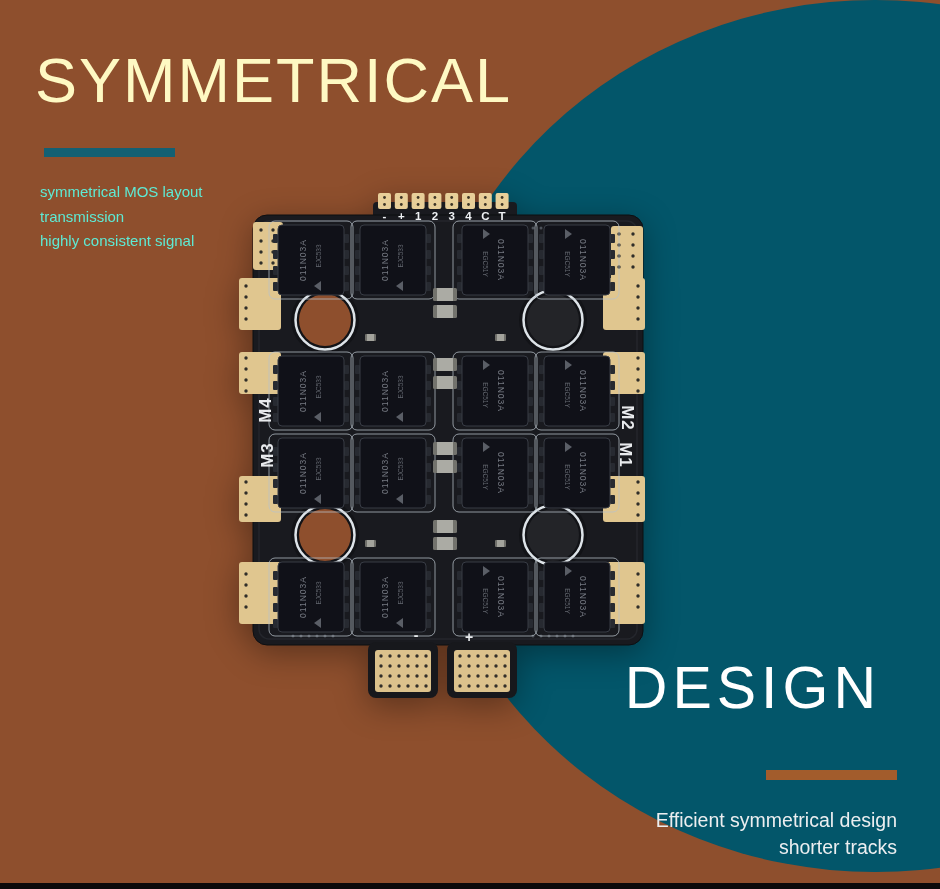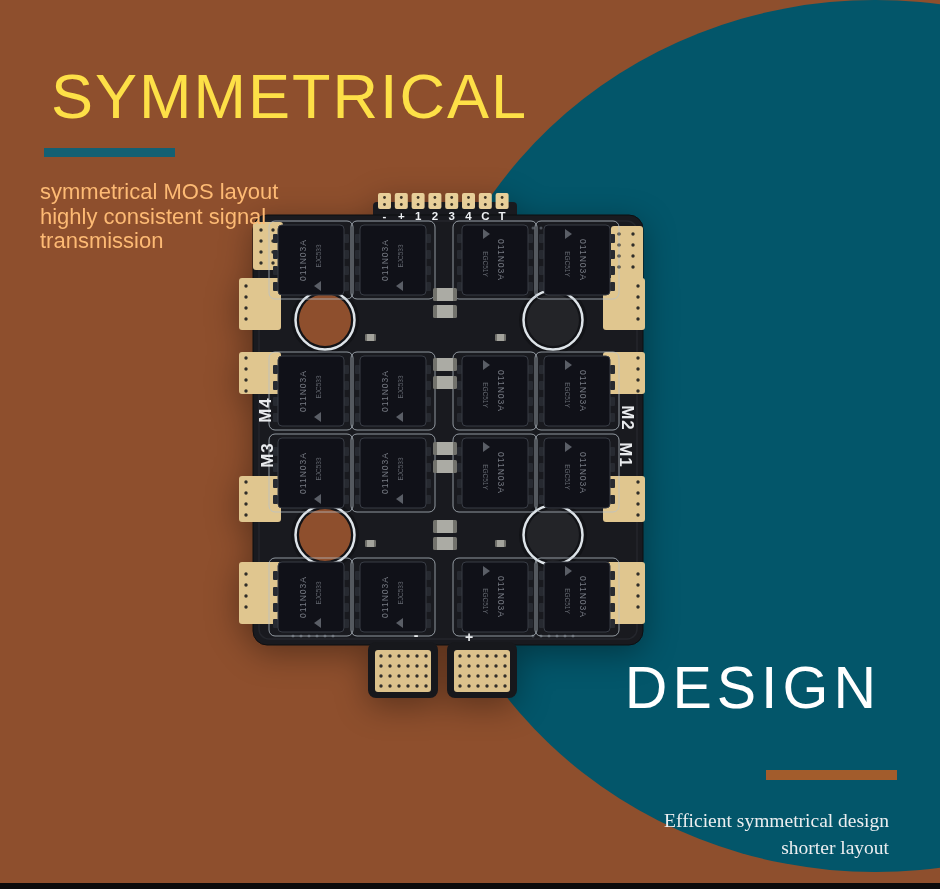--- a/index.html
+++ b/index.html
@@ -6,47 +6,47 @@
   .stage{
     position:relative;width:940px;height:889px;overflow:hidden;
     background:#8e4f2d;
     font-family:"Liberation Sans","DejaVu Sans",sans-serif;
   }
   .circle{
     position:absolute;left:415px;top:0;width:920px;height:872px;
     border-radius:50%;background:#03566a;
   }
   .hero-title{
-    position:absolute;left:35px;top:44px;margin:16px;
+    position:absolute;left:35px;top:44px;margin:0;
     font-size:63px;font-weight:300;letter-spacing:2px;line-height:1.15;
-    color:#fde047;white-space:nowrap;
+    color:#fef9c3;white-space:nowrap;
   }
   .hero-underline{
     position:absolute;left:44px;top:148px;width:131px;height:9px;background:#136073;
   }
   .hero-desc{
     position:absolute;left:40px;top:180px;margin:0;width:260px;
-    font-size:22px;line-height:24.5px;color:#fdba74;font-weight:400;
+    font-size:15px;line-height:24.5px;color:#5eead4;font-weight:400;
   }
   .hero-desc span{display:block;}
   .pcb-svg{
     position:absolute;left:237px;top:190px;width:410px;height:512px;
     filter:drop-shadow(0 8px 16px rgba(0,0,0,0.35));
   }
   .design-block{
     position:absolute;right:43px;top:640px;
     display:flex;flex-direction:column;align-items:flex-end;text-align:right;
   }
   .design-title{
     margin:16px;font-size:59px;font-weight:300;letter-spacing:5px;line-height:1.1;
     color:#ffffff;white-space:nowrap;
   }
   .design-underline{width:131px;height:10px;background:#a25c2c;margin-top:33px;}
   .design-caption{
-    margin:27px 8px 0 0;font-size:19.5px;line-height:27.5px;color:#eceef0;font-family:Liberation Serif, serif;
+    margin:27px 0 0 0;font-size:19.5px;line-height:27.5px;color:#eceef0;
   }
   .design-caption span{display:block;}
   .bottom-strip{
     position:absolute;left:0;top:883px;width:940px;height:6px;background:#0a0a0b;
   }
   text{font-family:"Liberation Sans","DejaVu Sans",sans-serif;}
 </style>
 </head>
 <body>
 
@@ -299,27 +299,27 @@
     <g fill="#e9ebee" font-size="14" font-weight="bold" text-anchor="middle">
       <text x="179" y="450">-</text>
       <text x="232" y="452">+</text>
     </g>
   </svg>
 
   <h1 class="hero-title">SYMMETRICAL</h1>
   <div class="hero-underline"></div>
   <p class="hero-desc">
     <span>symmetrical MOS layout</span>
+    <span>transmission</span>
     <span>highly consistent signal</span>
-    <span>transmission</span>
   </p>
 
   <div class="design-block">
     <h2 class="design-title">DESIGN</h2>
     <div class="design-underline"></div>
     <p class="design-caption">
       <span>Efficient symmetrical design</span>
-      <span>shorter layout</span>
+      <span>shorter tracks</span>
     </p>
   </div>
 
   <div class="bottom-strip"></div>
 </div>
 
 </body></html>

